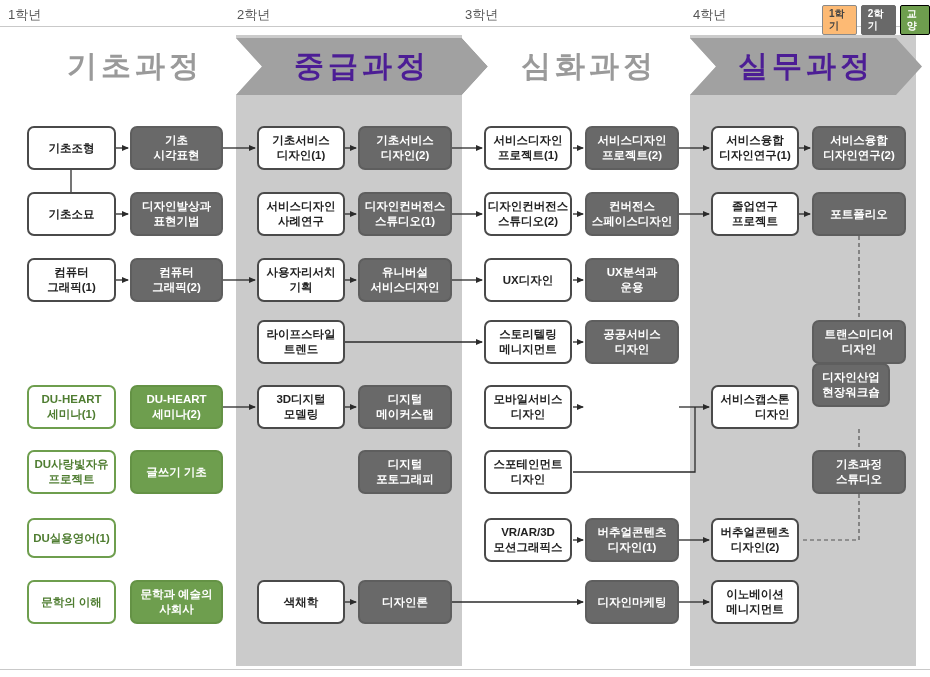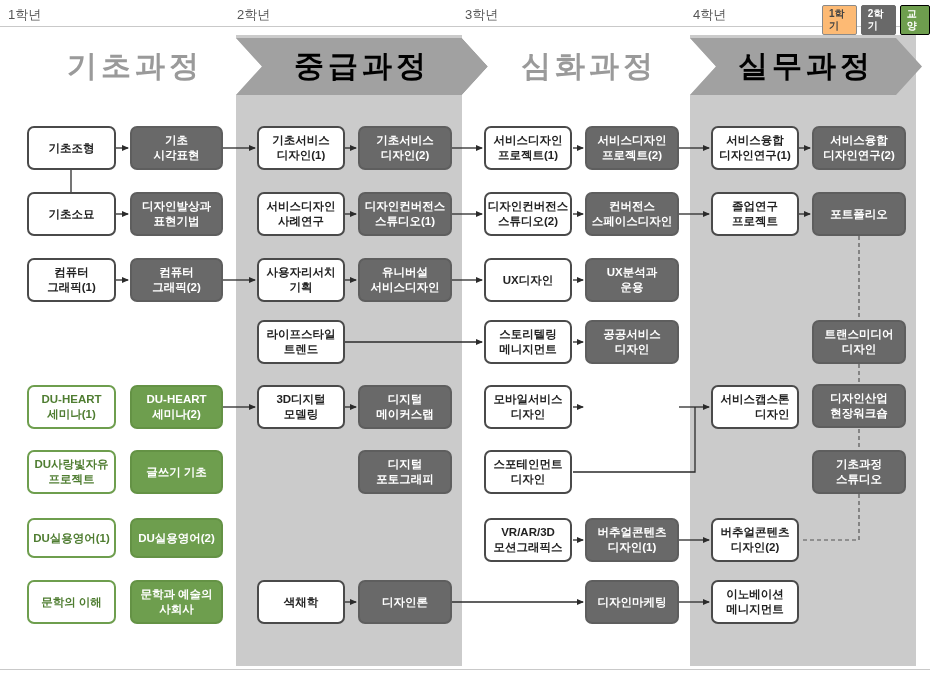--- a/index.html
+++ b/index.html
@@ -27,21 +27,21 @@
   #strip2{left:236px;} #strip4{left:690px;}
 
   .banner{
     position:absolute;top:38px;height:57px;z-index:3;
     display:flex;align-items:center;justify-content:center;
     font-size:30px;letter-spacing:4px;font-weight:bold;
   }
   .banner.first{clip-path:polygon(0 0,calc(100% - 26px) 0,100% 50%,calc(100% - 26px) 100%,0 100%);}
   .banner.mid{clip-path:polygon(0 0,calc(100% - 26px) 0,100% 50%,calc(100% - 26px) 100%,0 100%,26px 50%);}
   .banner.light{background:#ffffff;color:#9a9a9a;}
-  .banner.darkb{background:#a1a1a1;color:#000000;}
+  .banner.darkb{background:#a1a1a1;color:#4c1d95;}
   #banner1{left:8px;width:254px;}
   #banner2{left:236px;width:252px;}
   #banner3{left:462px;width:254px;}
   #banner4{left:690px;width:232px;}
 
   #connectors{position:absolute;left:0;top:0;z-index:2;}
 
   #course-grid{position:absolute;left:0;top:0;width:930px;height:677px;z-index:4;}
   .course{
     position:absolute;box-sizing:border-box;border-radius:7px;
@@ -147,21 +147,20 @@
       <div class="course sem2" style="left: 130px; top: 258px; width: 93px; height: 44px;">컴퓨터
 그래픽(2)</div>
       <div class="course lib1" style="left: 27px; top: 385px; width: 89px; height: 44px;">DU-HEART
 세미나(1)</div>
       <div class="course lib2" style="left: 130px; top: 385px; width: 93px; height: 44px;">DU-HEART
 세미나(2)</div>
       <div class="course lib1" style="left: 27px; top: 450px; width: 89px; height: 44px;">DU사랑빛자유
 프로젝트</div>
       <div class="course lib2" style="left: 130px; top: 450px; width: 93px; height: 44px;">글쓰기 기초</div>
       <div class="course lib1" style="left: 27px; top: 518px; width: 89px; height: 40px;">DU실용영어(1)</div>
-      <div class="course lib2" style="left: 130px; top: 518px; width: 93px; height: 40px;">DU실용영어(2)</div>
       <div class="course lib1" style="left: 27px; top: 580px; width: 89px; height: 44px;">문학의 이해</div>
       <div class="course lib2" style="left: 130px; top: 580px; width: 93px; height: 44px;">문학과 예술의
 사회사</div>
       <div class="course sem1" style="left: 257px; top: 126px; width: 88px; height: 44px;">기초서비스
 디자인(1)</div>
       <div class="course sem2" style="left: 358px; top: 126px; width: 94px; height: 44px;">기초서비스
 디자인(2)</div>
       <div class="course sem1" style="left: 257px; top: 192px; width: 88px; height: 44px;">서비스디자인
 사례연구</div>
       <div class="course sem2" style="left: 358px; top: 192px; width: 94px; height: 44px;">디자인컨버전스
@@ -208,21 +207,21 @@
 디자인연구(1)</div>
       <div class="course sem2" style="left: 812px; top: 126px; width: 94px; height: 44px;">서비스융합
 디자인연구(2)</div>
       <div class="course sem1" style="left: 711px; top: 192px; width: 88px; height: 44px;">졸업연구
 프로젝트</div>
       <div class="course sem2" style="left: 812px; top: 192px; width: 94px; height: 44px;">포트폴리오</div>
       <div class="course sem2" style="left: 812px; top: 320px; width: 94px; height: 44px;">트랜스미디어
 디자인</div>
       <div class="course sem1" style="left: 711px; top: 385px; width: 88px; height: 44px; text-align: right;">서비스캡스톤
 디자인</div>
-      <div class="course sem2" style="left: 812px; top: 384px; width: 94px; height: 44px;">디자인산업
+      <div class="course sem2" style="left: 812px; top: 363px; width: 78px; height: 44px;">디자인산업
 현장워크숍</div>
       <div class="course sem2" style="left: 812px; top: 450px; width: 94px; height: 44px;">기초과정
 스튜디오</div>
       <div class="course sem1" style="left: 711px; top: 518px; width: 88px; height: 44px;">버추얼콘텐츠
 디자인(2)</div>
       <div class="course sem1" style="left: 711px; top: 580px; width: 88px; height: 44px;">이노베이션
 메니지먼트</div>
     </div>
 
 </div>

